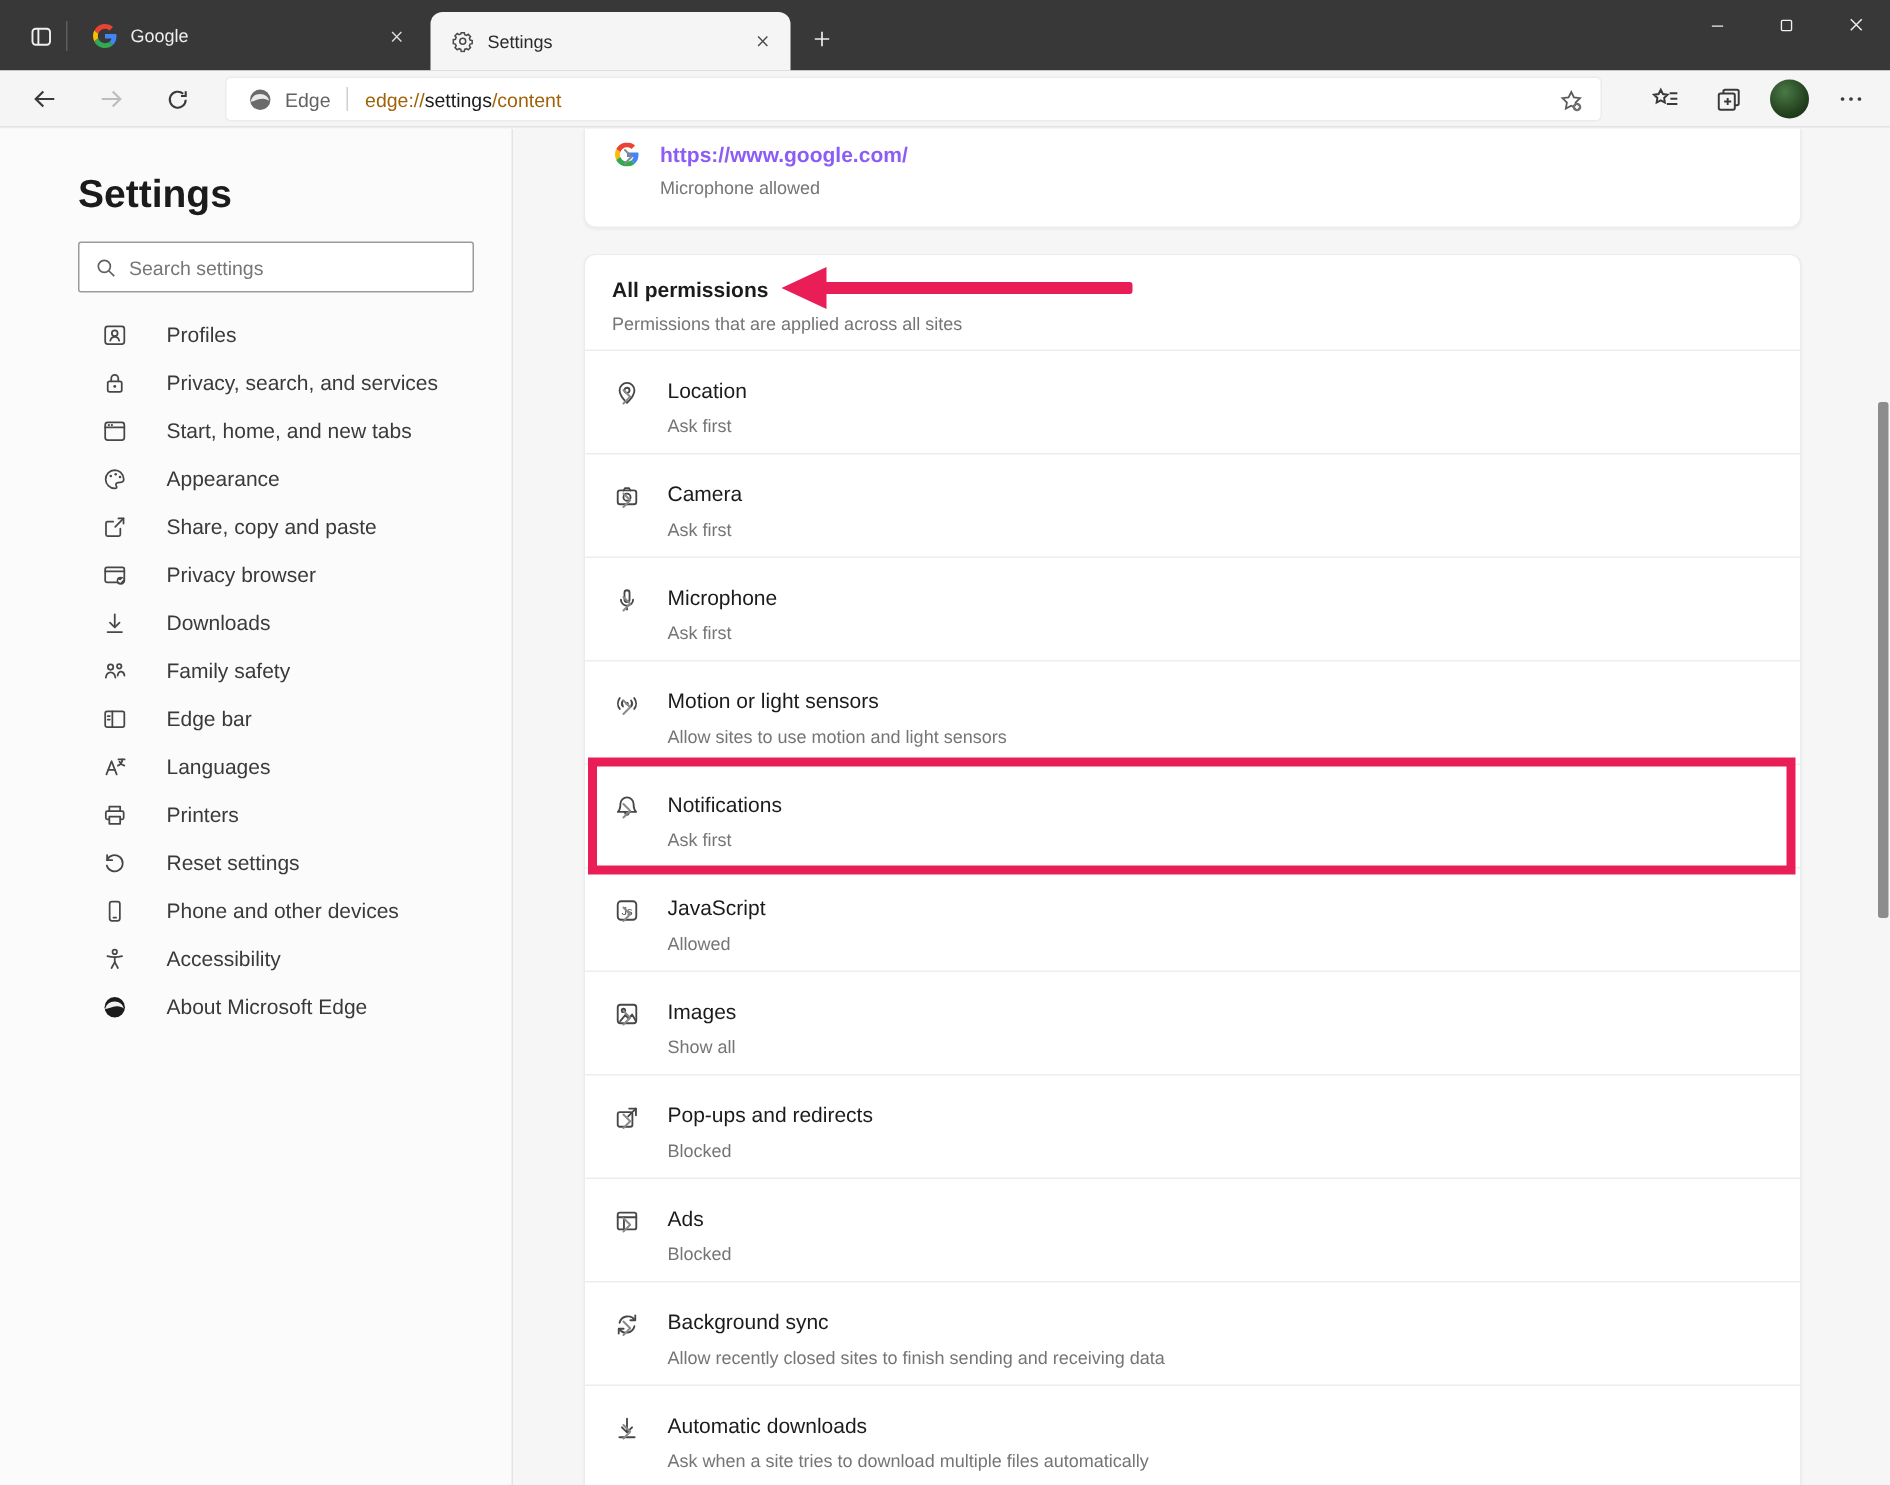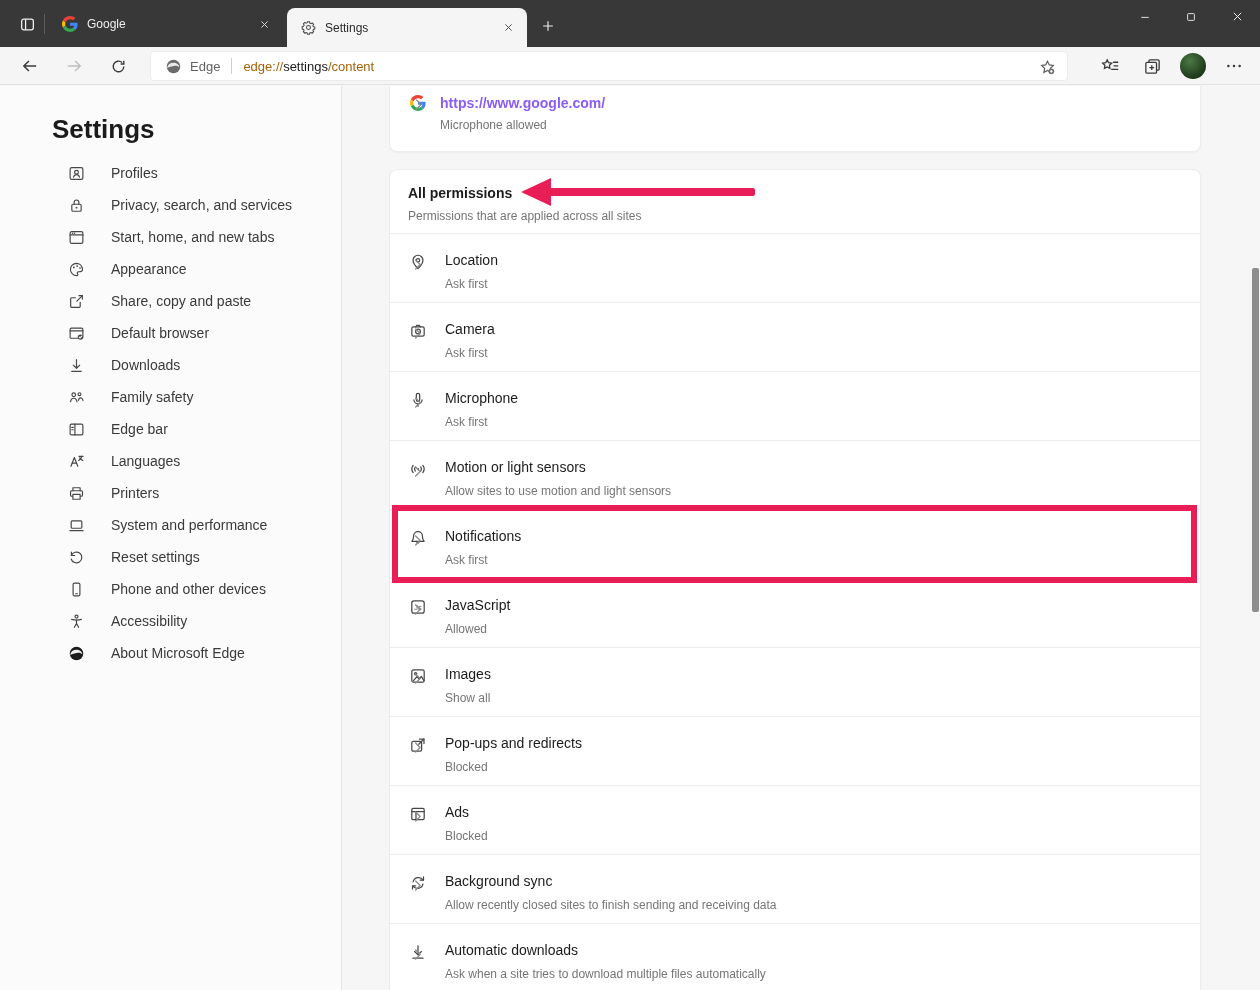--- a/index.html
+++ b/index.html
@@ -208,20 +208,29 @@
           <circle cx="13" cy="8" r="1.1"></circle>
         </svg>
     </span>
   </div>
 </div>
 
 <div class="page">
 
   <div class="sidebar">
     <div class="sb-title">Settings</div>
+    <div class="sb-search">
+      <span class="icon">
+        <svg width="15" height="15" viewBox="0 0 16 16" fill="none" stroke="#5f5f5f" stroke-width="1.2">
+            <circle cx="7" cy="7" r="4.3"></circle>
+            <path d="M10.3 10.3L14 14"></path>
+          </svg>
+      </span>
+      <input type="text" placeholder="Search settings" style="">
+    </div>
     <div class="sb-nav">
         <div class="nav-item">
           <span class="icon">
             <svg width="17" height="17" viewBox="0 0 16 16" fill="none" stroke="#474747" stroke-width="1.1" stroke-linecap="round" stroke-linejoin="round">
               <rect x="2" y="2.5" width="12" height="11" rx="1.6"></rect>
               <circle cx="8" cy="6.8" r="1.8"></circle>
               <path d="M5.2 11.4c.4-1.6 1.6-2.4 2.8-2.4s2.4.8 2.8 2.4"></path>
             </svg>
           </span>
           <span class="nav-label">Profiles</span>
@@ -269,21 +278,21 @@
         </div>
         <div class="nav-item">
           <span class="icon">
             <svg width="17" height="17" viewBox="0 0 16 16" fill="none" stroke="#474747" stroke-width="1.1" stroke-linecap="round" stroke-linejoin="round">
               <rect x="2" y="3" width="12" height="9.5" rx="1.2"></rect>
               <path d="M2 5.5h12"></path>
               <circle cx="11.7" cy="11.4" r="2.5" fill="#474747" stroke="none"></circle>
               <path d="M10.6 11.4l.8.8 1.5-1.7" stroke="#fbfbfb"></path>
             </svg>
           </span>
-          <span class="nav-label">Default browser</span>
+          <span class="nav-label">Privacy browser</span>
         </div>
         <div class="nav-item">
           <span class="icon">
             <svg width="17" height="17" viewBox="0 0 16 16" fill="none" stroke="#474747" stroke-width="1.1" stroke-linecap="round" stroke-linejoin="round">
               <path d="M8 2.5v7.6"></path>
               <path d="M5 7.6l3 3 3-3"></path>
               <path d="M3.5 13.5h9"></path>
             </svg>
           </span>
           <span class="nav-label">Downloads</span>
@@ -323,29 +332,20 @@
         </div>
         <div class="nav-item">
           <span class="icon">
             <svg width="17" height="17" viewBox="0 0 16 16" fill="none" stroke="#474747" stroke-width="1.1" stroke-linecap="round" stroke-linejoin="round">
               <path d="M4.6 5.4V2.6h6.8v2.8"></path>
               <rect x="2.4" y="5.4" width="11.2" height="5.2" rx="1"></rect>
               <path d="M4.6 13.4h6.8V8.9H4.6z" fill="#fbfbfb"></path>
             </svg>
           </span>
           <span class="nav-label">Printers</span>
-        </div>
-        <div class="nav-item">
-          <span class="icon">
-            <svg width="17" height="17" viewBox="0 0 16 16" fill="none" stroke="#474747" stroke-width="1.1" stroke-linecap="round" stroke-linejoin="round">
-              <rect x="3" y="3.6" width="10" height="7" rx="1"></rect>
-              <path d="M1.8 12.9h12.4"></path>
-            </svg>
-          </span>
-          <span class="nav-label">System and performance</span>
         </div>
         <div class="nav-item">
           <span class="icon">
             <svg width="17" height="17" viewBox="0 0 16 16" fill="none" stroke="#474747" stroke-width="1.1" stroke-linecap="round" stroke-linejoin="round">
               <path d="M3.2 6A5.1 5.1 0 1 1 3 9.4"></path>
               <path d="M3.2 2.9v3.2h3.2"></path>
             </svg>
           </span>
           <span class="nav-label">Reset settings</span>
         </div>

